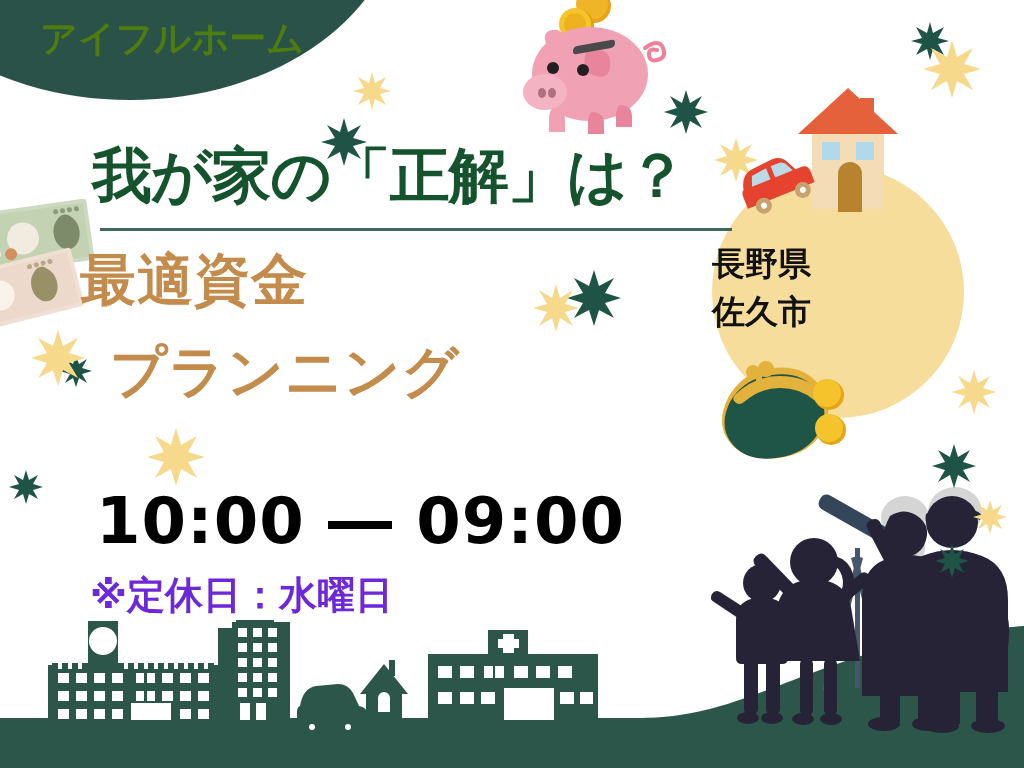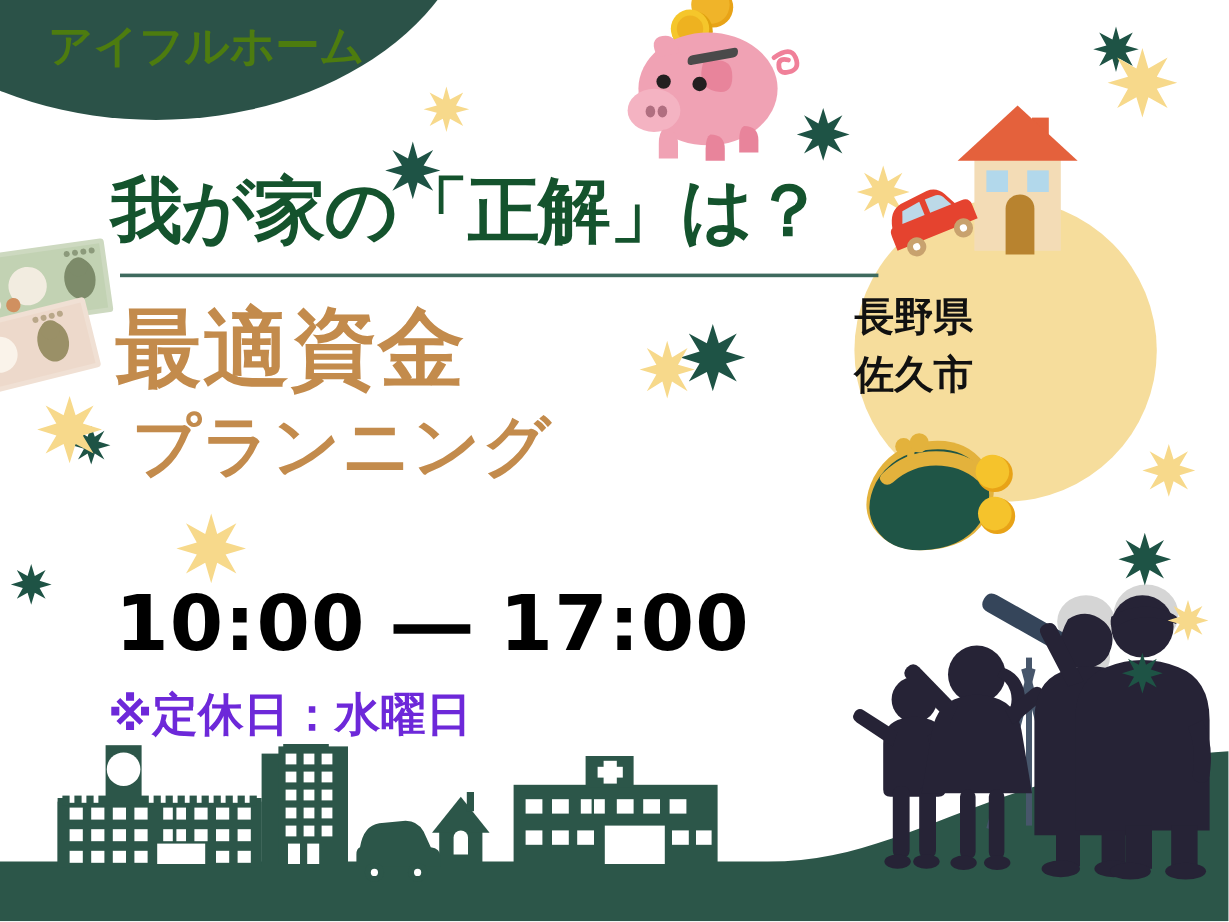--- a/index.html
+++ b/index.html
@@ -68,21 +68,21 @@
   
   .title-1, .title-2 {
     position: absolute;
     font-weight: bold;
     color: #C38B4C;
     white-space: nowrap;
     z-index: 31;
     font-family: "DejaVu Sans", sans-serif;
     letter-spacing: 1px;
   }
-  .title-1 { left: 96px; top: 243px; font-size: 72px; }
+  .title-1 { left: 80px; top: 243px; font-size: 56px; }
   .title-2 { left: 110px; top: 335px; font-size: 56px; }
 
   
   .time-line {
     position: absolute;
     left: 96px;
     top: 484px;
     font-size: 64px;
     font-weight: bold;
     color: #000000;
@@ -449,16 +449,16 @@
 
   <div class="logo-badge"></div>
   <div class="logo-text">アイフルホーム</div>
 
   <div class="headline">我が家の「正解」は？</div>
   <div class="headline-rule"></div>
 
   <div class="title-1">最適資金</div>
   <div class="title-2">プランニング</div>
 
-  <div class="time-line">10:00 ― 17:00</div>
+  <div class="time-line">10:00 ― 09:00</div>
   <div class="closed-line">※定休日：水曜日</div>
 
 </div>
 
 </body></html>

